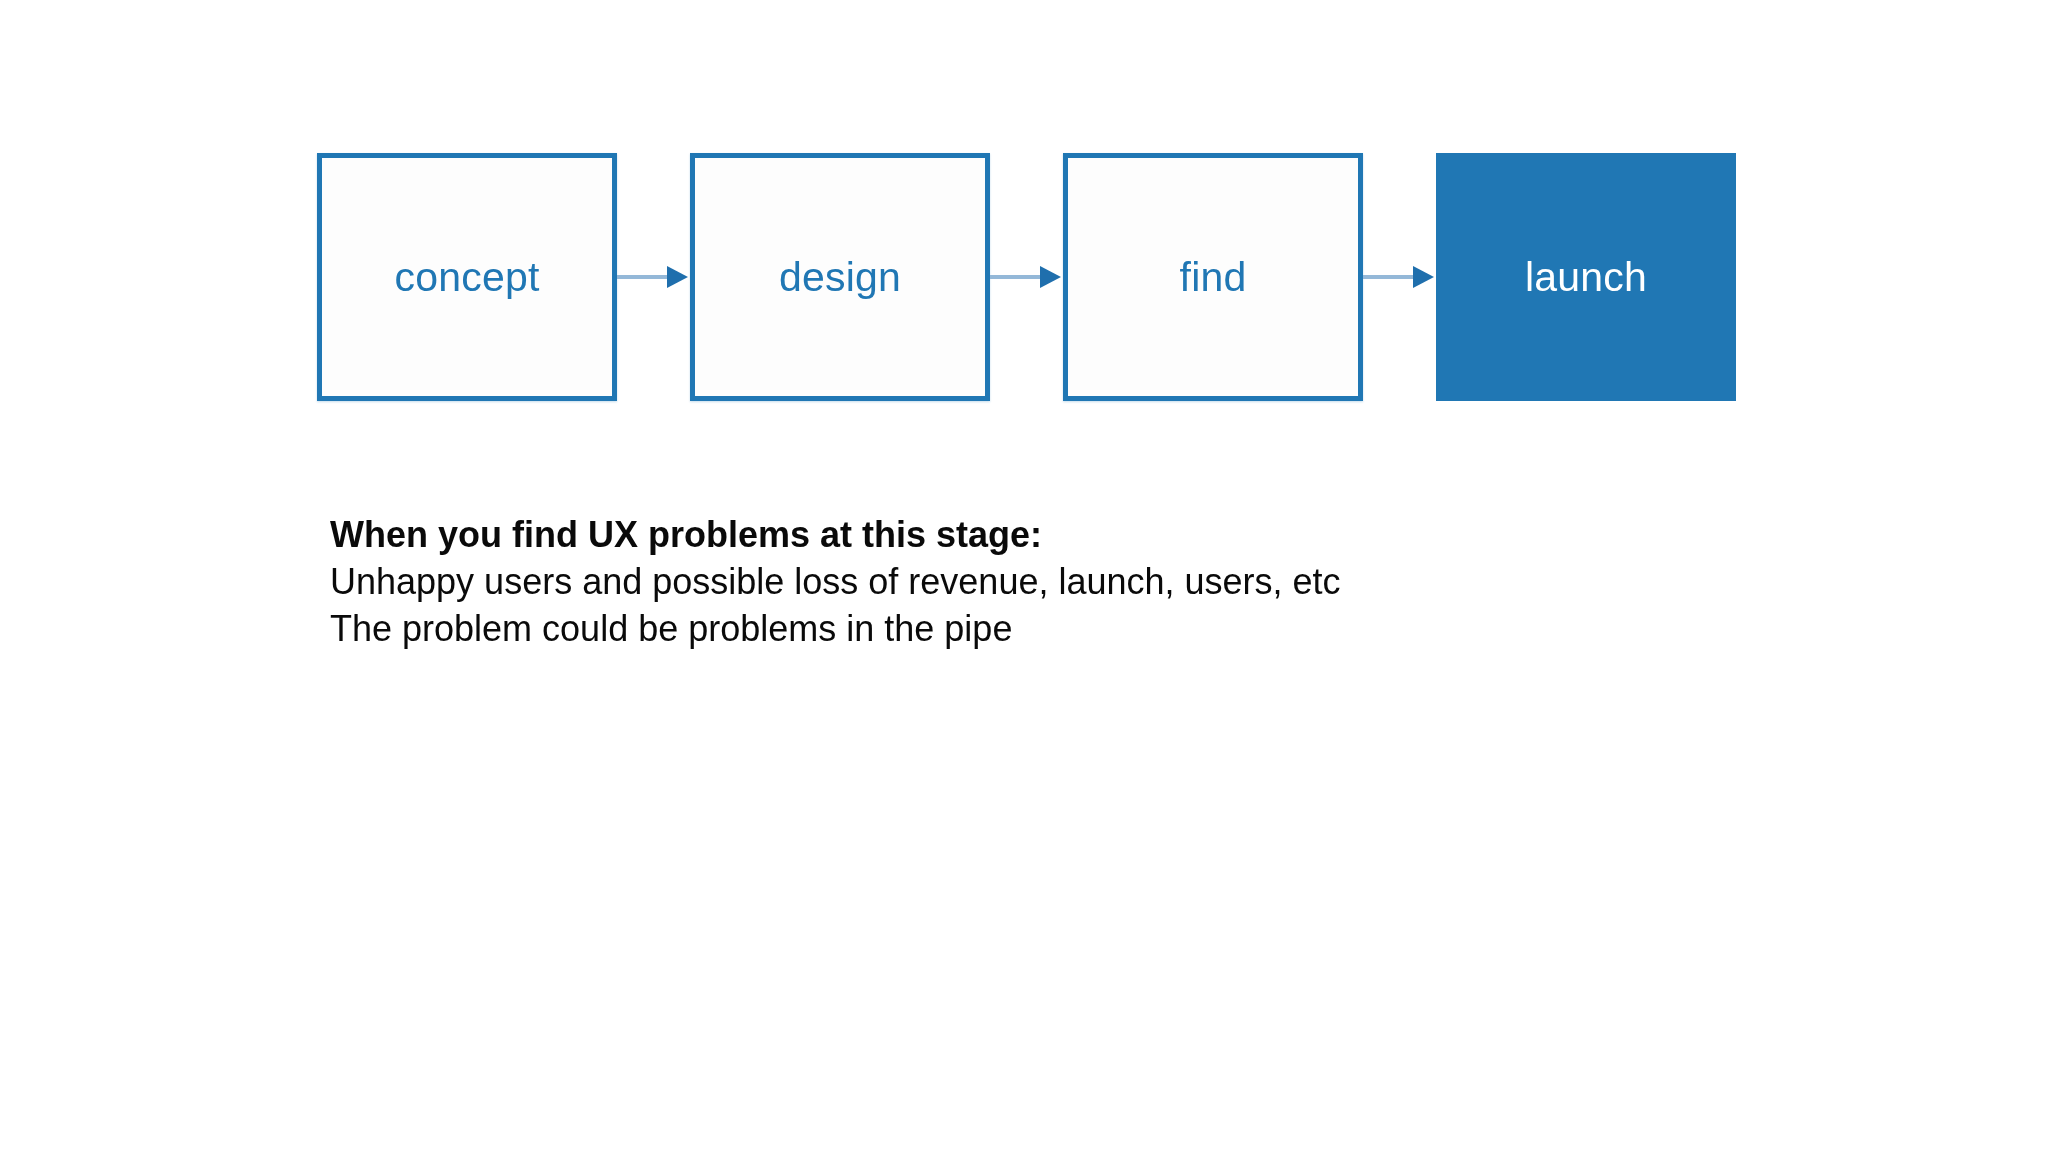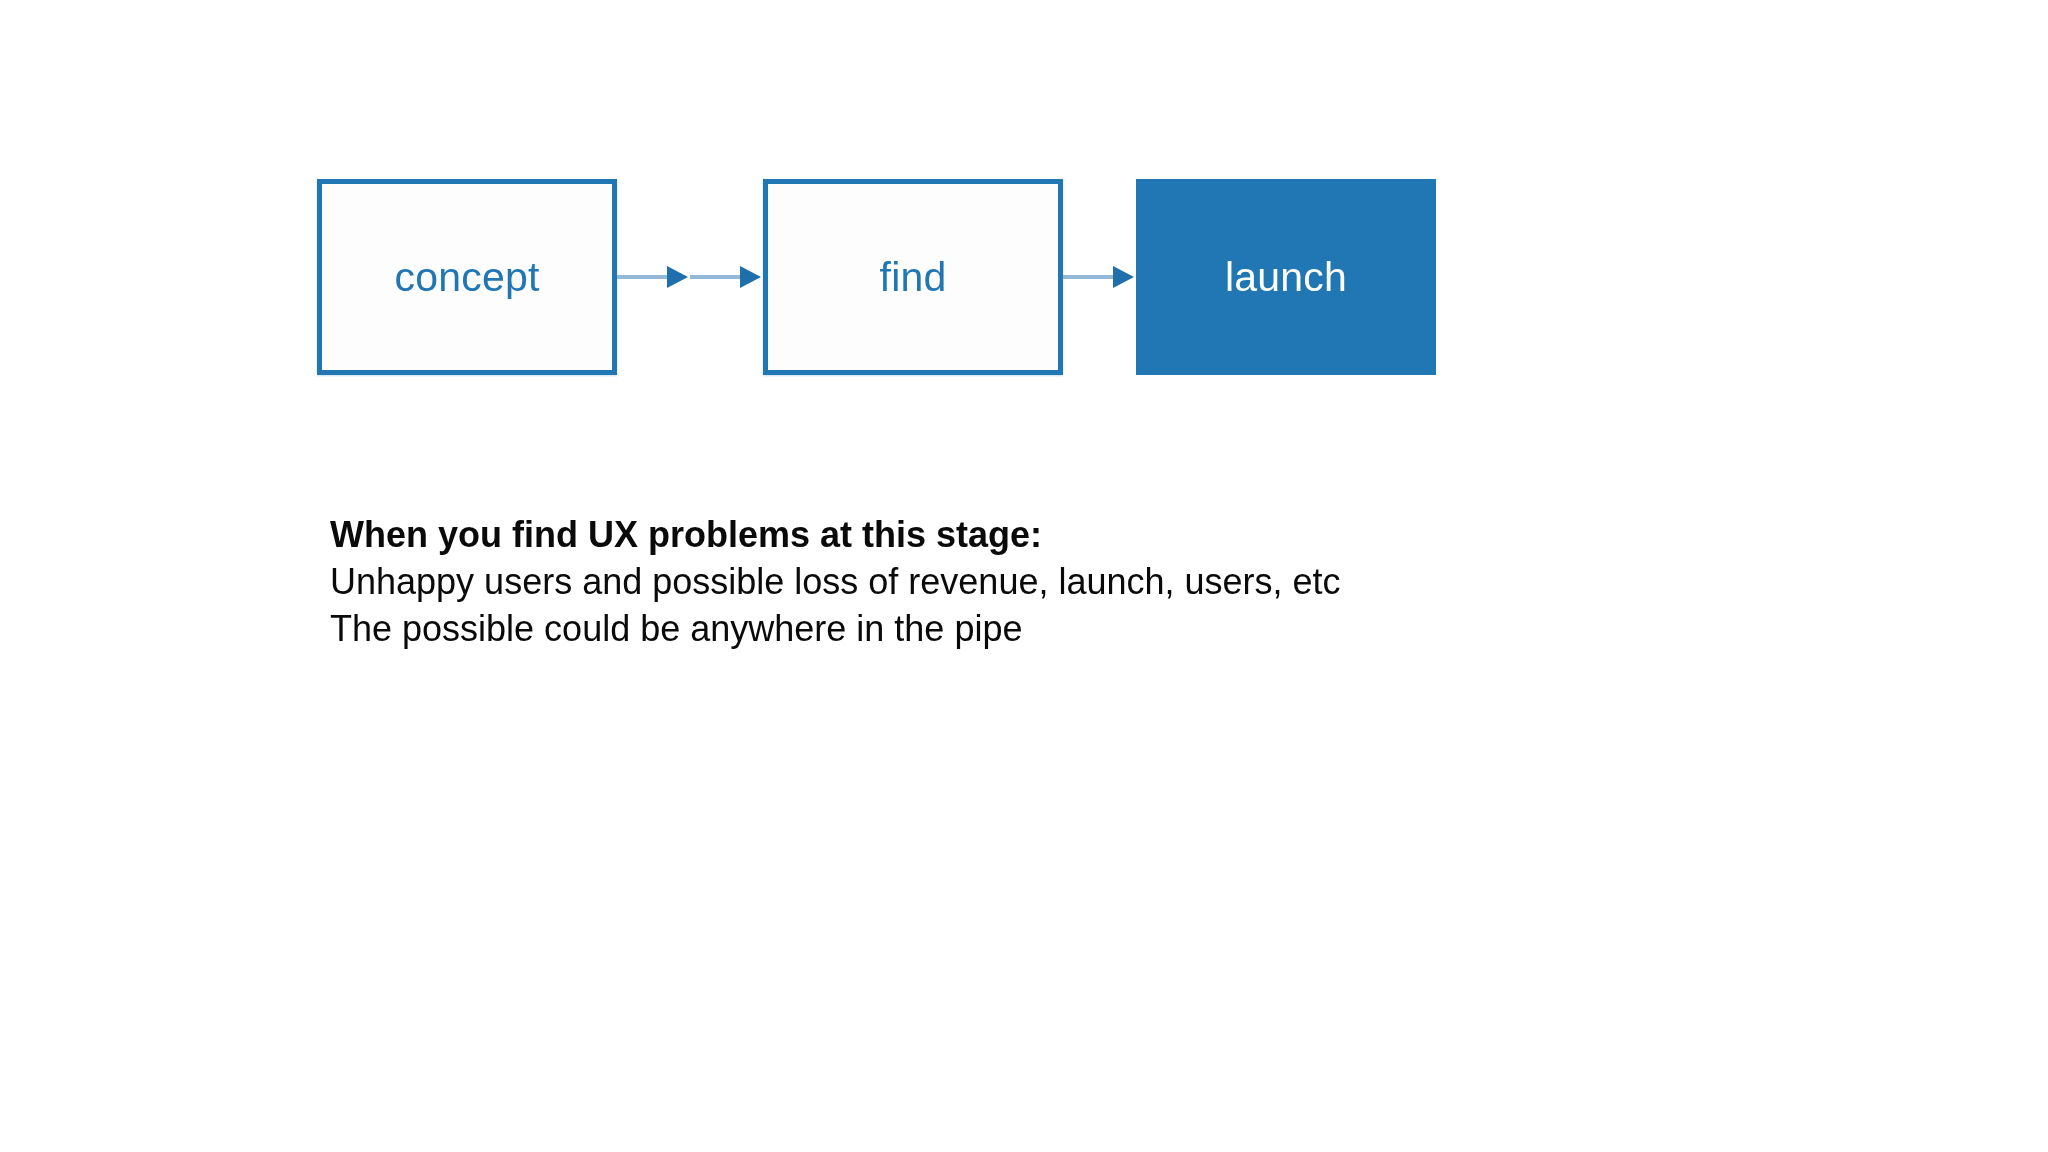--- a/index.html
+++ b/index.html
@@ -31,21 +31,21 @@
     top: 152px;
     width: 1421px;
     height: 250px;
     display: flex;
     flex-direction: row;
     align-items: center;
   }
 
   .stage-box {
     width: 300px;
-    height: 196px;
+    height: 248px;
     box-sizing: border-box;
     display: flex;
     align-items: center;
     justify-content: center;
     flex: 0 0 auto;
     position: relative;
   }
 
   .stage-box.outline {
     border: 5px solid #2077b4;
@@ -132,20 +132,23 @@
 
     <div class="stage-box outline">
       <span class="stage-label">concept</span>
     </div>
 
     <div class="connector">
       <span class="shaft"></span>
       <span class="head"></span>
     </div>
 
+    <div class="stage-box outline">
+      <span class="stage-label">design</span>
+    </div>
 
     <div class="connector">
       <span class="shaft"></span>
       <span class="head"></span>
     </div>
 
     <div class="stage-box outline">
       <span class="stage-label">find</span>
     </div>
 
@@ -156,16 +159,16 @@
 
     <div class="stage-box filled">
       <span class="stage-label">launch</span>
     </div>
 
   </div>
 
   <div id="copy">
     <p class="heading">When you find UX problems at this stage:</p>
     <p class="body-line">Unhappy users and possible loss of revenue, launch, users, etc</p>
-    <p class="body-line">The possible could be anywhere in the pipe</p>
+    <p class="body-line">The problem could be problems in the pipe</p>
   </div>
 
 </div>
 
 </body></html>

